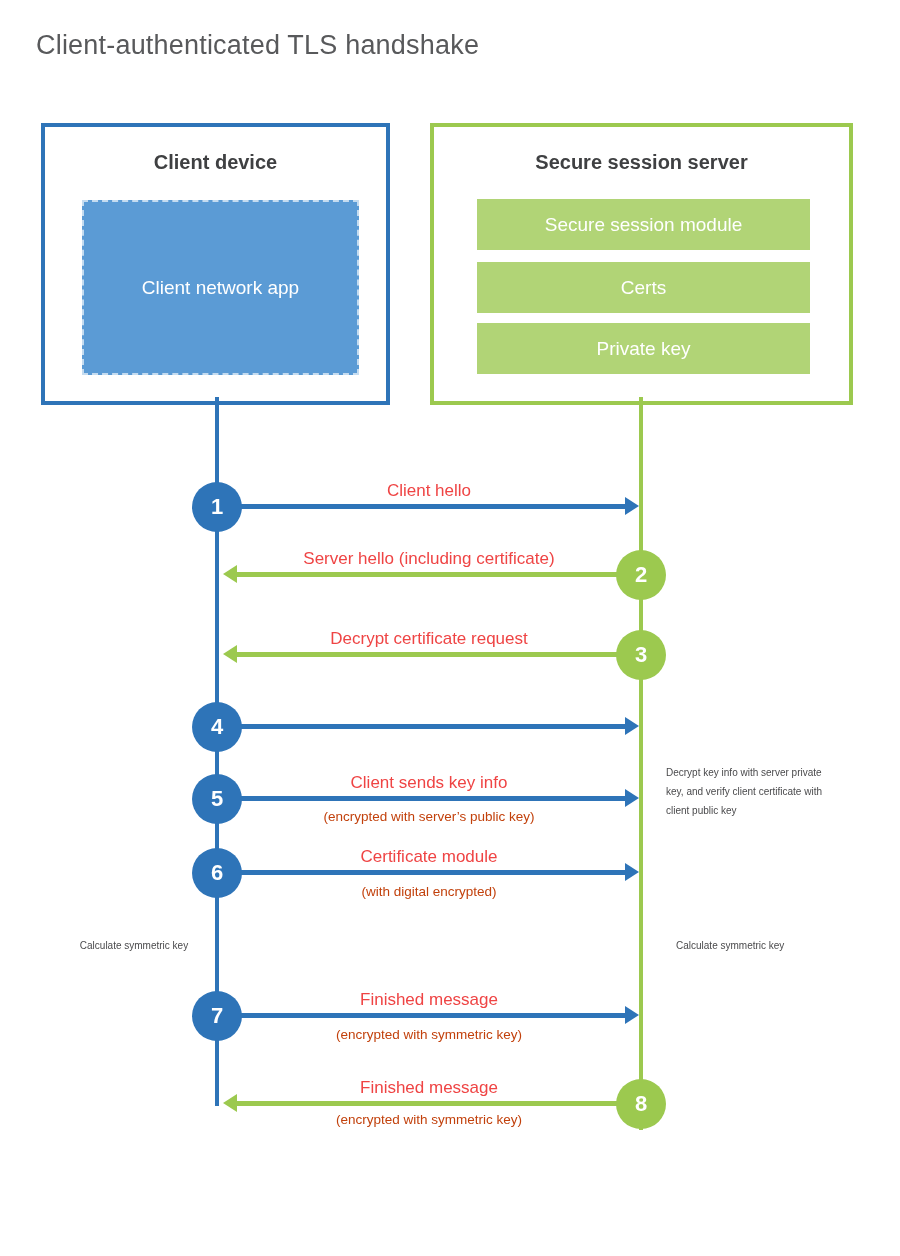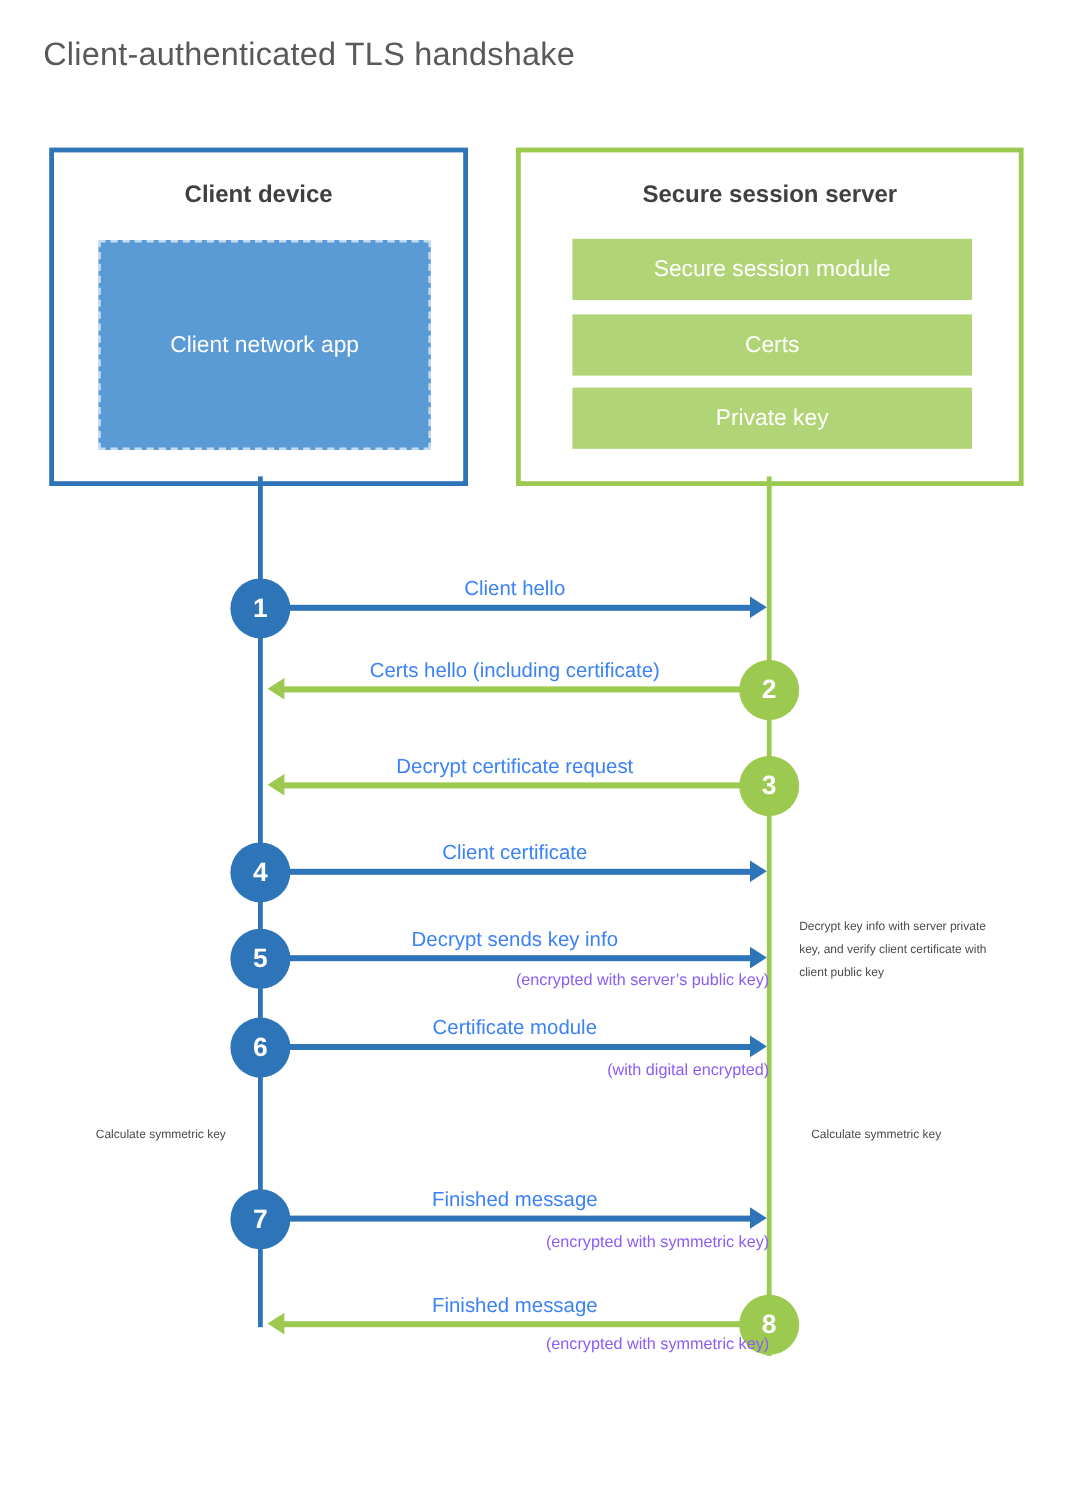--- a/index.html
+++ b/index.html
@@ -61,25 +61,25 @@
   }
   .arrow.green { left:236px; width:392px; background:#9cc94f; }
   .arrow.green::before {
     content:""; position:absolute; left:-13px; top:-7px;
     border:9px solid transparent; border-left:0; border-right:14px solid #9cc94f;
   }
 
   
   .lbl {
     position:absolute; left:217px; width:424px; text-align:center;
-    font-size:17px; color:#3b82f6;
+    font-size:17px; color:#ef4444;
   }
   .sublbl {
-    position:absolute; left:217px; width:424px; text-align:right;
-    font-size:13.5px; color:#8b5cf6;
+    position:absolute; left:217px; width:424px; text-align:center;
+    font-size:13.5px; color:#c2410c;
   }
 
   
   .note { position:absolute; font-size:10px; line-height:19px; color:#4a4a4c; }
   #decrypt-note   { left:666px; top:763px; width:158px; text-align:left; }
   #calc-key-left  { left:78px;  top:936px; width:112px; text-align:center; }
   #calc-key-right { left:676px; top:936px; width:112px; text-align:left; }
 </style>
 </head>
 <body>
@@ -102,33 +102,32 @@
     </div>
   </div>
 
   <div class="vline" id="client-lifeline"></div>
   <div class="vline" id="server-lifeline"></div>
 
   <div class="lbl" style="top:481px">Client hello</div>
   <div class="arrow blue" style="top:504px"></div>
   <div class="circle blue" style="top:482px">1</div>
 
-  <div class="lbl" style="top:549px">Certs hello (including certificate)</div>
+  <div class="lbl" style="top:549px">Server hello (including certificate)</div>
   <div class="arrow green" style="top:572px"></div>
   <div class="circle green" style="top:550px">2</div>
 
   <div class="lbl" style="top:629px">Decrypt certificate request</div>
   <div class="arrow green" style="top:652px"></div>
   <div class="circle green" style="top:630px">3</div>
 
-  <div class="lbl" style="top:701px">Client certificate</div>
   <div class="arrow blue" style="top:724px"></div>
   <div class="circle blue" style="top:702px">4</div>
 
-  <div class="lbl" style="top:773px">Decrypt sends key info</div>
+  <div class="lbl" style="top:773px">Client sends key info</div>
   <div class="arrow blue" style="top:796px"></div>
   <div class="circle blue" style="top:774px">5</div>
   <div class="sublbl" style="top:809px">(encrypted with server’s public key)</div>
 
   <div class="lbl" style="top:847px">Certificate module</div>
   <div class="arrow blue" style="top:870px"></div>
   <div class="circle blue" style="top:848px">6</div>
   <div class="sublbl" style="top:884px">(with digital encrypted)</div>
 
   <div class="lbl" style="top:990px">Finished message</div>

